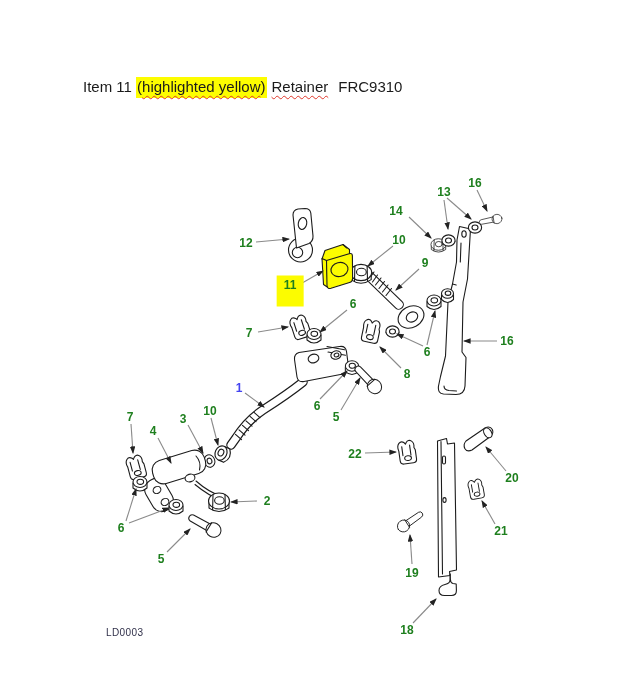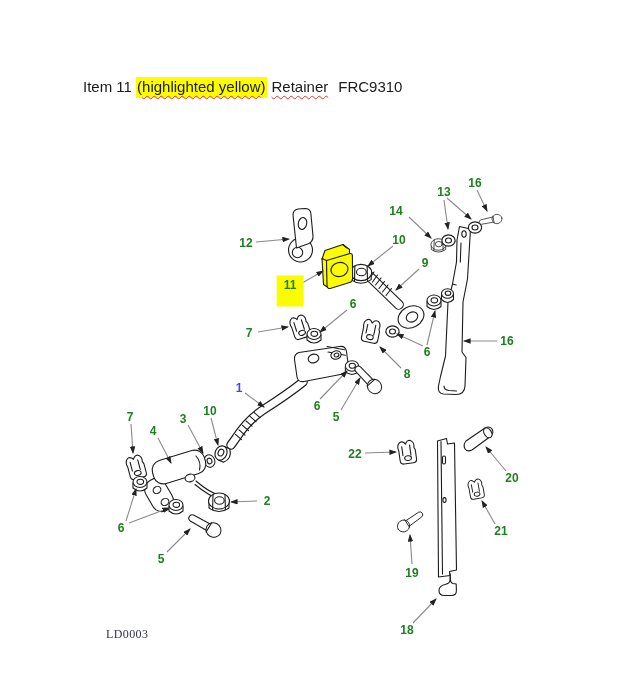--- a/index.html
+++ b/index.html
@@ -12,22 +12,22 @@
         text-decoration-color:#e0382b; text-decoration-thickness:1px;
         text-underline-offset:3px; }
   .hl { background:#fdfd00; padding:1px 1px 3px 1px; }
   .rw { margin-left:5px; }
   .pn { margin-left:10px; }
   svg.diagram { position:absolute; left:0; top:0; }
   .callout-layer { position:absolute; inset:0; pointer-events:none; }
   .callout { position:absolute; transform:translate(-50%,-50%); font-weight:bold;
              font-size:12px; line-height:1; }
   .hl-label { background:#fcfc00; padding:3px 7px 16px 7px; }
-  .code { position:absolute; left:106px; top:627px; font-size:12px; color:#30304a;
-          letter-spacing:0.4px;font-family:Liberation Serif, serif; }
+  .code { position:absolute; left:106px; top:627px; font-size:10px; color:#30304a;
+          letter-spacing:0.4px; }
 </style>
 </head>
 <body>
 
 <div class="page">
 
   <div class="title"><span>Item 11 </span><span class="hl"><span>(</span><span class="sq">highlighted yellow</span><span>)</span></span><span class="sq rw">Retainer</span><span class="pn">FRC9310</span></div>
 
   <svg class="diagram" width="636" height="700" viewBox="0 0 636 700">
     <defs>

